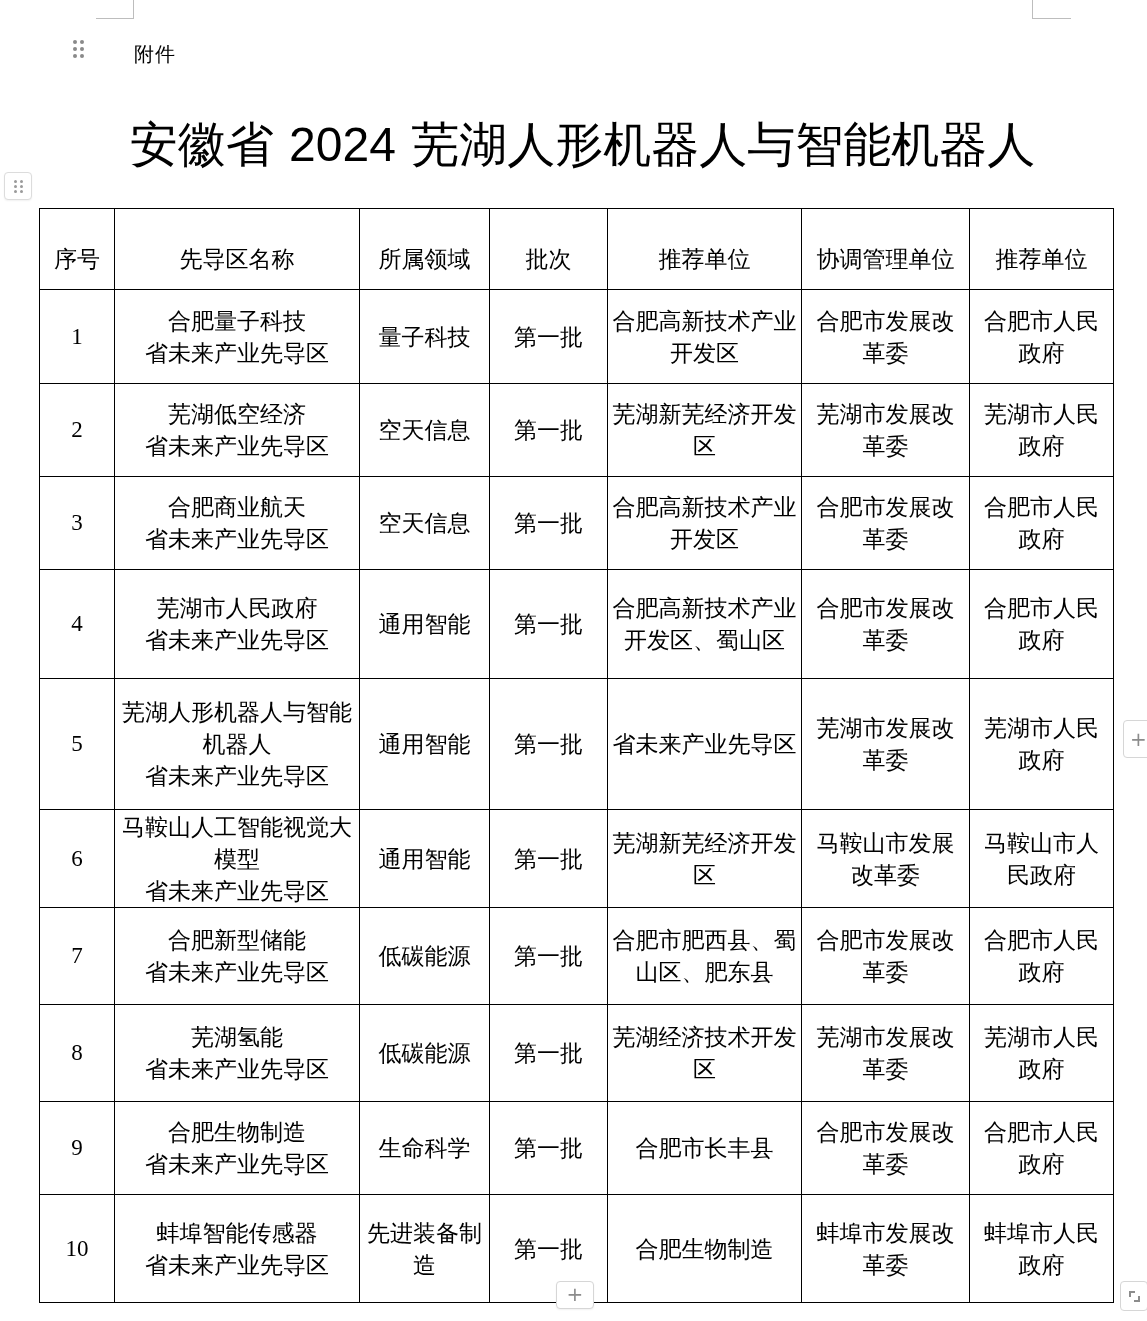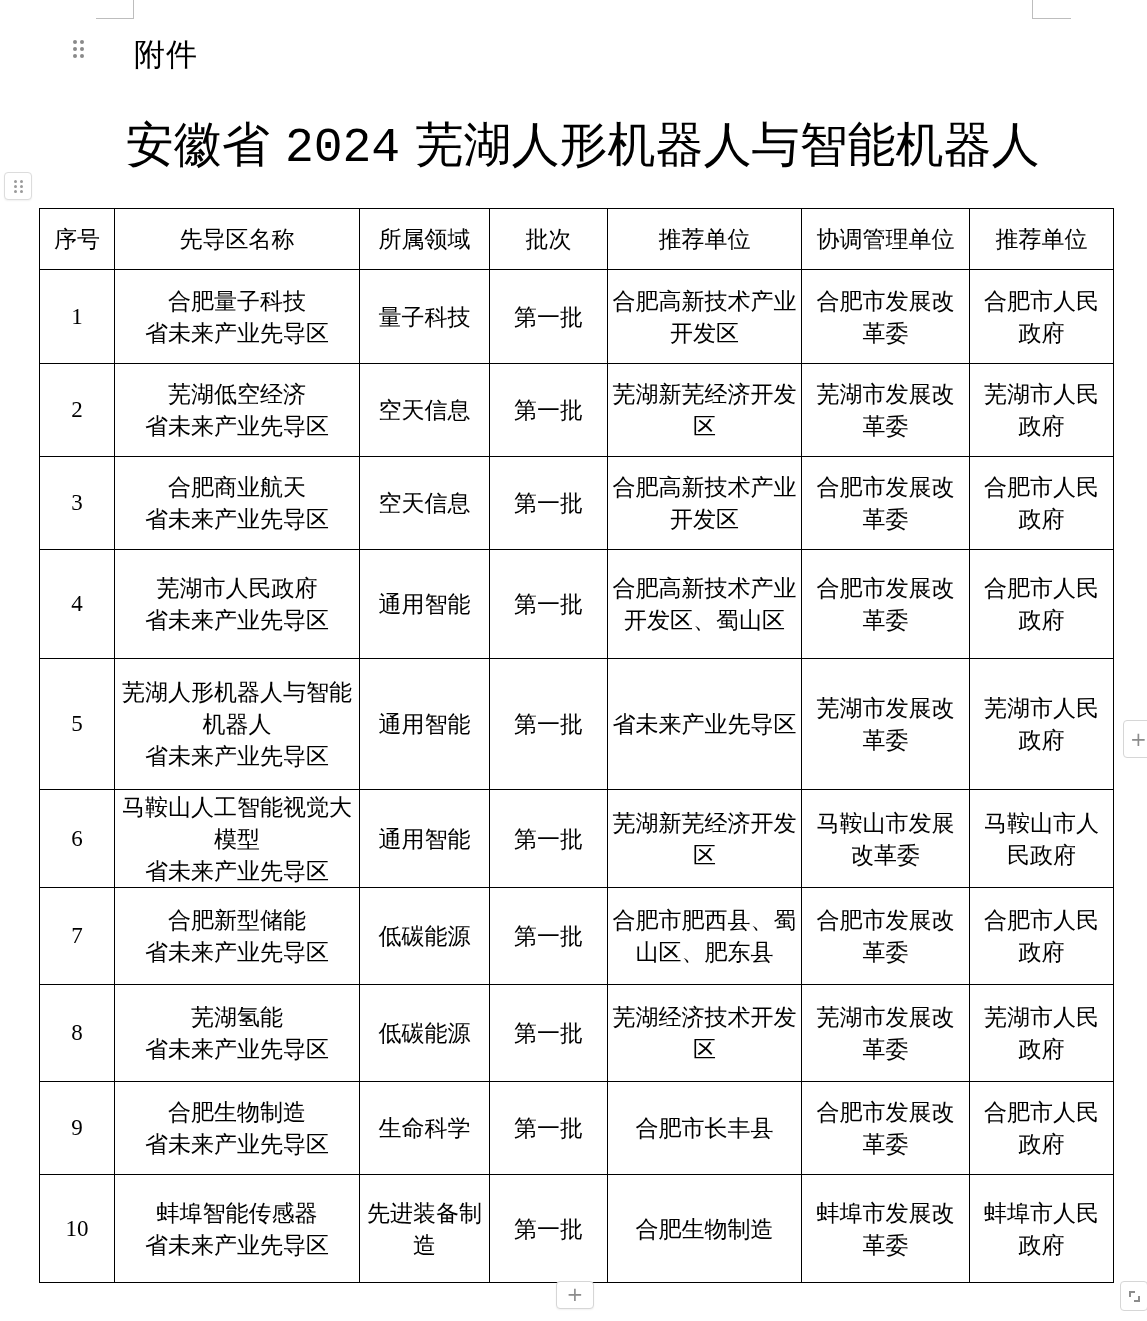--- a/index.html
+++ b/index.html
@@ -59,35 +59,35 @@
       grid-template-columns: 3px 3px;
       grid-template-rows: 3px 3px 3px;
       column-gap: 3px; row-gap: 2px;
     }
     .table-handle .dots span {
       width: 3px; height: 3px; border-radius: 50%; background: #9a9a9a;
     }
     .attach-label {
       position: absolute;
       left: 134px; top: 32px;
-      font-size: 31px;
+      font-size: 20px;
       line-height: 44px;
       letter-spacing: 1px;
     }
     .doc-title {
       position: absolute;
       left: 0; top: 112px;
       width: 1165px;
       text-align: center;
       font-size: 48px;
       line-height: 64px;
       letter-spacing: 0px;
     }
     .doc-title .num {
-      font-family: Liberation Mono, monospace;
+      font-family: Liberation Sans, sans-serif;
       margin-top: 24px;
     }
     table.main-table {
       position: absolute;
       left: 39px; top: 208px;
       border-collapse: collapse;
       table-layout: fixed;
       width: 1074px;
     }
     table.main-table th,
@@ -96,21 +96,21 @@
       text-align: center;
       vertical-align: middle;
       font-weight: normal;
       font-size: 23px;
       line-height: 32px;
       padding: 0 4px;
       word-break: break-all;
     }
     table.main-table th {
       height: 60px;
-      padding-top: 0;
+      padding-top: 20px;
     }
     table.main-table td.idx {
       font-family: "Liberation Serif", "DejaVu Serif", serif;
       font-size: 23px;
     }
     .cell-line { display: block; }
     .add-row-button {
       position: absolute;
       left: 556px; top: 1281px;
       width: 36px; height: 26px;

